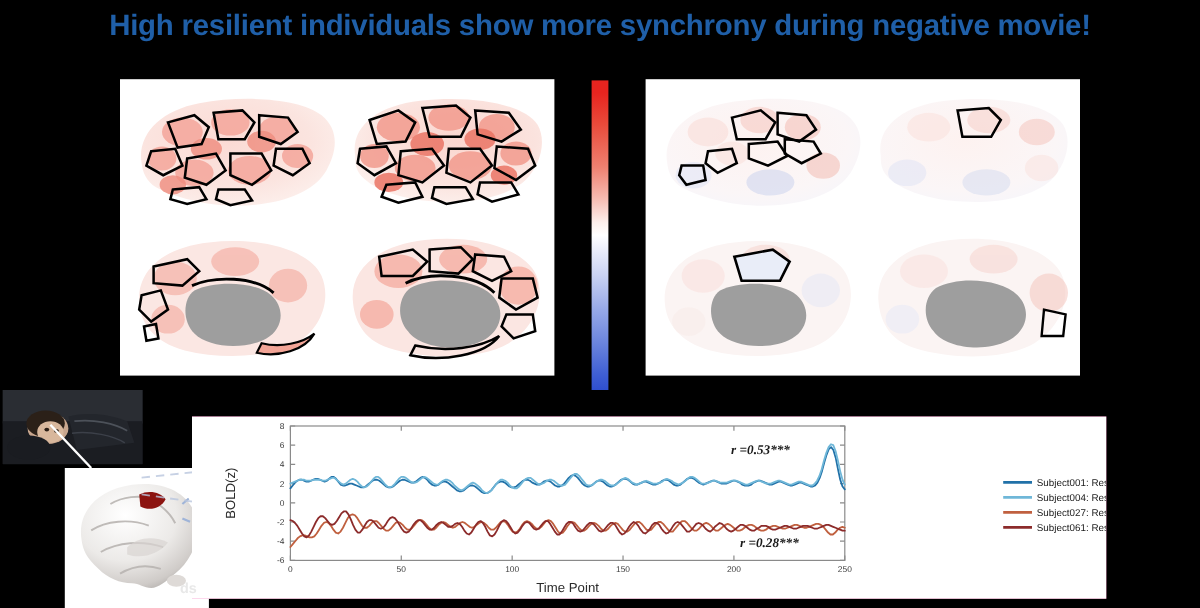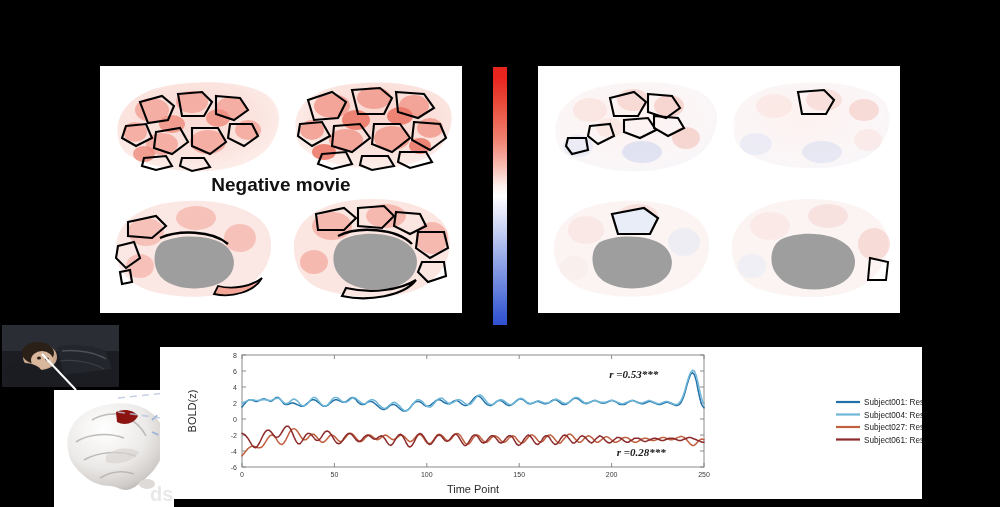--- a/index.html
+++ b/index.html
@@ -57,41 +57,42 @@
 
   
   #brain3d-panel {
     position: absolute; left: 54px; top: 390px; width: 120px; height: 117px;
     background: #ffffff; overflow: hidden;
   }
 
   
   #partial-text {
     position: absolute; left: 150px; top: 483px;
-    font-size: 20px; font-weight: bold; color: #e8e8e8;
+    font-size: 12px; font-weight: bold; color: #e8e8e8;
     z-index: 60;
   }
 
   
   #chart-panel {
     position: absolute; left: 160px; top: 347px; width: 762px; height: 152px;
     background: #f9a8d4; overflow: hidden;
   }
   #chart-svg { position: absolute; left: 0; top: 0; }
 
   
   #callouts { position: absolute; left: 0; top: 320px; width: 1000px; height: 187px; }
 
   .txt { font-family: "Liberation Sans", sans-serif; }
 </style>
 </head>
 <body>
 
 <div id="slide">
 
+  <div id="title" class="txt">High resilient individuals show more synchrony during negative movie!</div>
 
   <div class="brain-panel" id="panel-negative">
     <svg class="brain-svg" viewBox="0 0 362 247" preserveAspectRatio="none">
       <defs>
         <radialGradient id="ngA" cx="45%" cy="40%" r="70%">
           <stop offset="0%" stop-color="#fbdad4"></stop>
             <stop offset="60%" stop-color="#fbe4df"></stop>
             <stop offset="100%" stop-color="#fdf2ef"></stop>
         </radialGradient>
         <radialGradient id="ngB" cx="55%" cy="40%" r="70%">
@@ -193,21 +194,20 @@
           <path d="M216 148 L244 142 L256 152 L244 164 L218 164 Z"></path>
           <path d="M258 142 L284 140 L294 150 L282 162 L258 160 Z"></path>
           <path d="M296 146 L320 148 L326 160 L310 168 L294 160 Z"></path>
           <path d="M318 166 L344 166 L348 182 L330 192 L316 182 Z"></path>
           <path d="M322 196 L344 196 L346 210 L328 216 L318 206 Z"></path>
           <path d="M238 170 C258 160 296 162 312 178" stroke-width="2.4"></path>
           <path d="M246 222 C272 228 300 224 316 214 C304 230 268 236 242 230 Z"></path>
         </g>
       </g>
     </svg>
-    <div class="panel-label txt">Negative movie</div>
   </div>
 
   <div class="brain-panel" id="panel-neutral">
     <svg class="brain-svg" viewBox="0 0 362 247" preserveAspectRatio="none">
       <defs>
         <radialGradient id="ntA" cx="45%" cy="40%" r="70%">
           <stop offset="0%" stop-color="#fdf2f0"></stop>
             <stop offset="70%" stop-color="#fbf6f7"></stop>
             <stop offset="100%" stop-color="#f6f6fb"></stop>
         </radialGradient>

